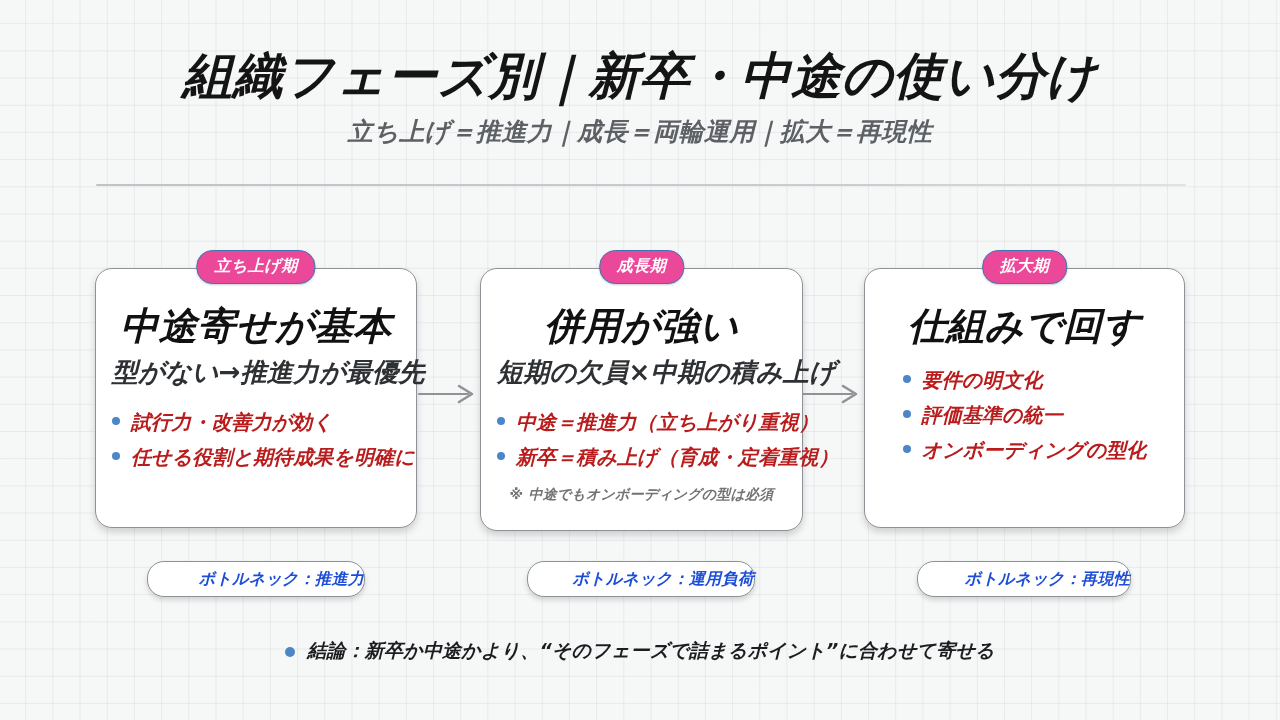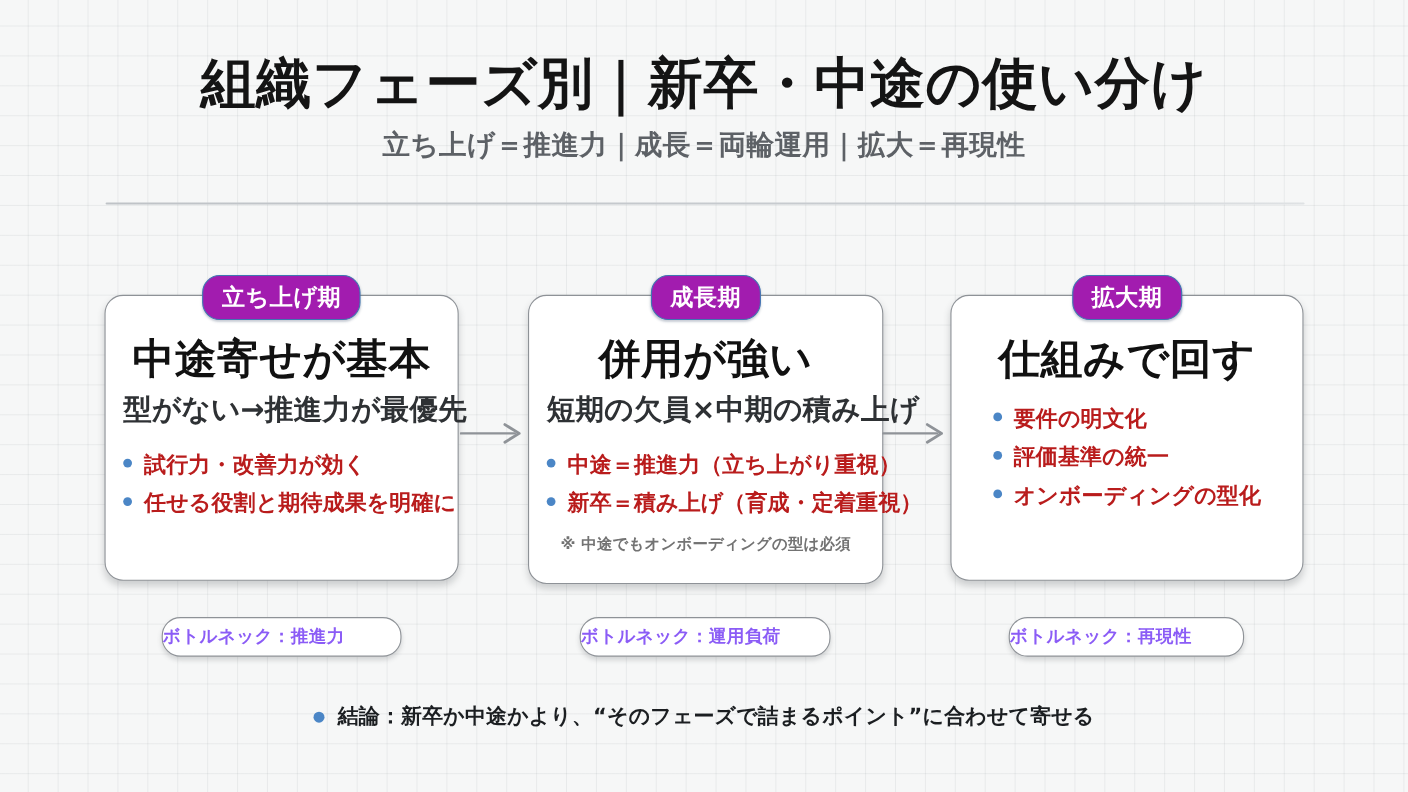--- a/index.html
+++ b/index.html
@@ -19,20 +19,21 @@
     width: 1280px;
     height: 720px;
     box-sizing: border-box;
     background-color: #f6f7f7;
     background-image:
       linear-gradient(to right, rgba(120,128,136,0.11) 1px, transparent 1px),
       linear-gradient(to bottom, rgba(120,128,136,0.11) 1px, transparent 1px);
     background-size: 27.2px 27.2px;
     background-position: -2px -4px;
     overflow: hidden;
+    font-style: italic;
   }
 
   
   #header {
     position: absolute;
     top: 48px;
     left: 0;
     width: 1280px;
     text-align: center;
   }
@@ -83,24 +84,24 @@
   }
   #card-0 { left: 95px;  width: 322px; height: 260px; }
   #card-1 { left: 480px; width: 323px; height: 263px; }
   #card-2 { left: 864px; width: 321px; height: 260px; }
 
   .card-badge {
     position: absolute;
     top: -19px;
     left: 50%;
     transform: translateX(-50%);
-    background: #a21caf;
+    background: #ec4899;
     border: 1.4px solid #3f76b2;
     color: #ffffff;
-    font-size: 21px;
+    font-size: 16px;
     font-weight: 700;
     letter-spacing: 0.5px;
     padding: 5px 17px 6px 17px;
     border-radius: 16px;
     white-space: nowrap;
     box-shadow: 0 1px 2px rgba(40,60,90,0.25);
   }
 
   .card-heading {
     font-size: 38px;
@@ -170,24 +171,24 @@
   .pill {
     position: absolute;
     top: 561px;
     box-sizing: border-box;
     background: #ffffff;
     border: 1.5px solid #8e9297;
     border-radius: 17px;
     box-shadow: 0 3px 5px rgba(60,64,70,0.20);
     height: 36px;
     line-height: 33px;
-    text-align: left;
+    text-align: right;
     font-size: 16px;
     font-weight: 700;
-    color: #8b5cf6;
+    color: #1d4ed8;
     letter-spacing: 0.3px;
     white-space: nowrap;
   }
   #pill-0 { left: 147px; width: 218px; }
   #pill-1 { left: 527px; width: 228px; }
   #pill-2 { left: 917px; width: 214px; }
 
   
   #conclusion {
     position: absolute;

